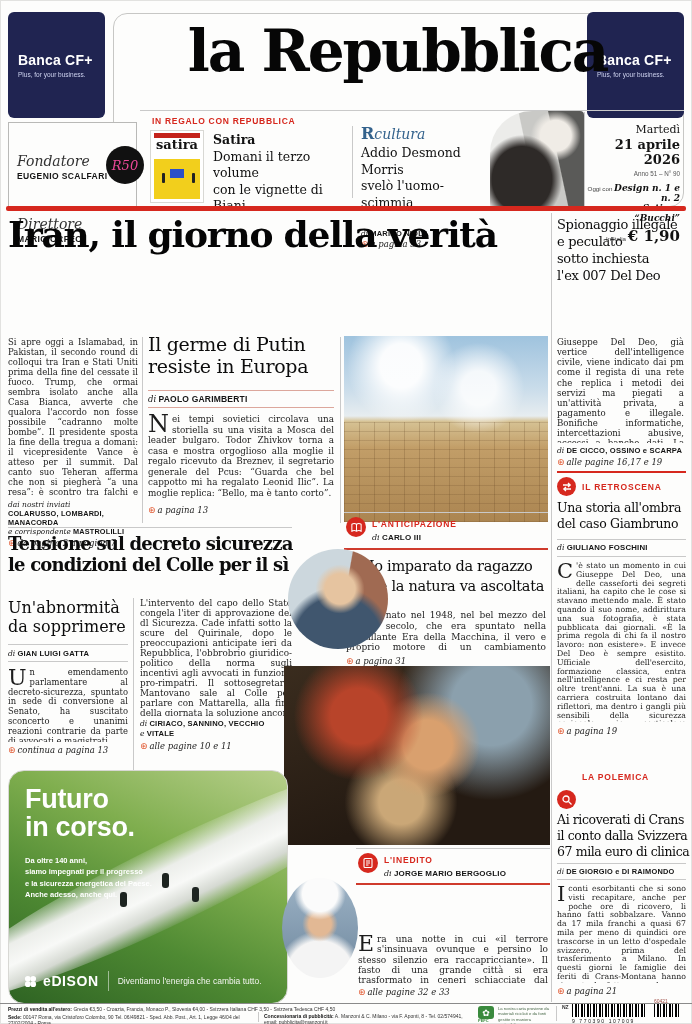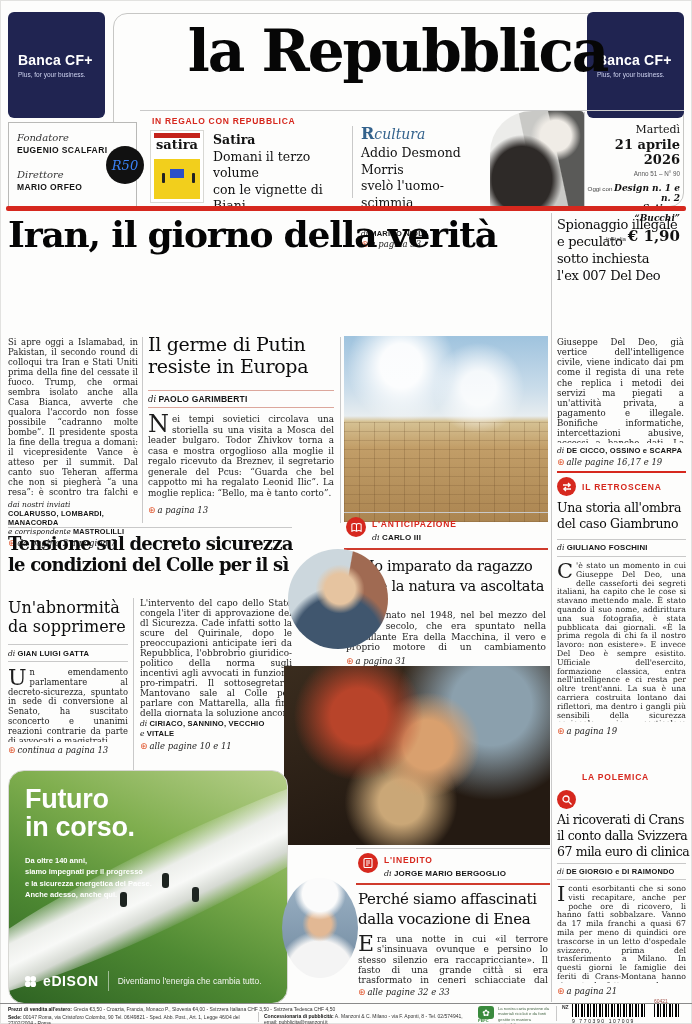--- a/index.html
+++ b/index.html
@@ -16,23 +16,23 @@
   
   .ad{background:#202451;border-radius:6px;color:#fff;display:flex;flex-direction:column;
       justify-content:center;padding-left:10px;box-sizing:border-box;}
   .ad .brand{font-weight:bold;font-size:14px;letter-spacing:.2px;}
   .ad .tag{font-size:6.5px;color:#cdd2ee;margin-top:3px;}
   
   .frame{border:1px solid #c7c7c5;border-radius:14px;}
   .mast{font-family:"DejaVu Serif","Liberation Serif",serif;font-weight:bold;font-size:58px;
         letter-spacing:-2px;text-align:center;color:#060606;line-height:1;}
   .founder{border:1px solid #b9b9b7;background:#fdfdfc;box-sizing:border-box;padding:9px 8px;}
-  .flab{font-family:"DejaVu Serif",serif;font-style:italic;font-size:10px;color:#333;}
+  .flab{font-family:"DejaVu Serif",serif;font-style:italic;font-size:14px;color:#333;margin-top:21px;}
   .fname{font-weight:bold;font-size:8.5px;letter-spacing:.4px;margin-top:2px;}
-  .badge{background:#111;border-radius:50%;color:#3b82f6;display:flex;align-items:center;justify-content:center;
+  .badge{background:#111;border-radius:50%;color:#ec4899;display:flex;align-items:center;justify-content:center;
          font-family:"DejaVu Serif",serif;font-style:italic;font-size:13px;}
   .kick{color:#d6281e;font-weight:bold;font-size:8.5px;letter-spacing:.7px;}
   .bookcov{background:#fff;border:1px solid #d8d8d4;box-sizing:border-box;overflow:hidden;}
   .bookred{height:5px;background:#c4231b;margin:2px 3px 0 3px;}
   .booktitle{font-family:"DejaVu Serif",serif;font-weight:bold;font-size:13px;text-align:center;line-height:1.1;}
   .bookyellow{position:absolute;left:3px;right:3px;bottom:3px;height:40px;background:#f2cf1c;}
   .bflag{position:absolute;left:16px;top:10px;width:14px;height:9px;background:#2b50c8;}
   .bfig{position:absolute;width:3px;height:10px;background:#222;border-radius:1px;}
   .promoT{font-family:"DejaVu Serif",serif;font-size:12.5px;line-height:1.32;color:#111;}
   .promoT b{font-weight:bold;}
@@ -297,22 +297,20 @@
   <div class="hl" style="left:356px;top:848px;width:194px;"></div>
   <div class="abs sic" style="left:358px;top:853px;width:20px;height:20px;">
     <svg width="12" height="12" viewBox="0 0 12 12">
         <rect x="2" y="1.5" width="8" height="9" rx="1" stroke="#fff" stroke-width="1.1" fill="none"></rect>
         <path d="M4 4h4M4 6h4M4 8h2.5" stroke="#fff" stroke-width="1"></path>
       </svg>
   </div>
   <div class="abs rlab" style="left:384px;top:855px;">L'INEDITO</div>
   <div class="abs byl" style="left:384px;top:869px;font-size:8px;"><span class="p">di</span> <b>JORGE MARIO BERGOGLIO</b></div>
   <div class="redrule" style="left:356px;top:883px;width:194px;"></div>
-  <div class="abs ht pre" style="left:358px;top:889px;font-size:15px;line-height:1.35;letter-spacing:-.3px;">Perché siamo affascinati
-dalla vocazione di Enea</div>
   <div class="abs bd just" style="left:358px;top:934px;width:190px;height:50px;font-size:9px;line-height:1.15;overflow:hidden;">
     <span class="drop" style="font-size:22px;">E</span><span>ra una notte in cui «il terrore s'insinuava ovunque e persino lo stesso silenzio era raccapricciante». Il fasto di una grande città si era trasformato in ceneri schiacciate dal peso implacabile dei fati.</span>
   </div>
   <div class="abs pref" style="left:358px;top:987px;"><span class="pi">⊛</span><span>alle pagine 32 e 33</span></div>
   <div class="abs pope" style="left:282px;top:878px;width:76px;height:100px;z-index:3;"></div>
 
   <div class="abs edison" style="left:8px;top:770px;width:278px;height:232px;">
     <div class="blade"></div>
     <div class="worker" style="left:40%;top:52%;"></div>
     <div class="worker" style="left:55%;top:44%;"></div>

